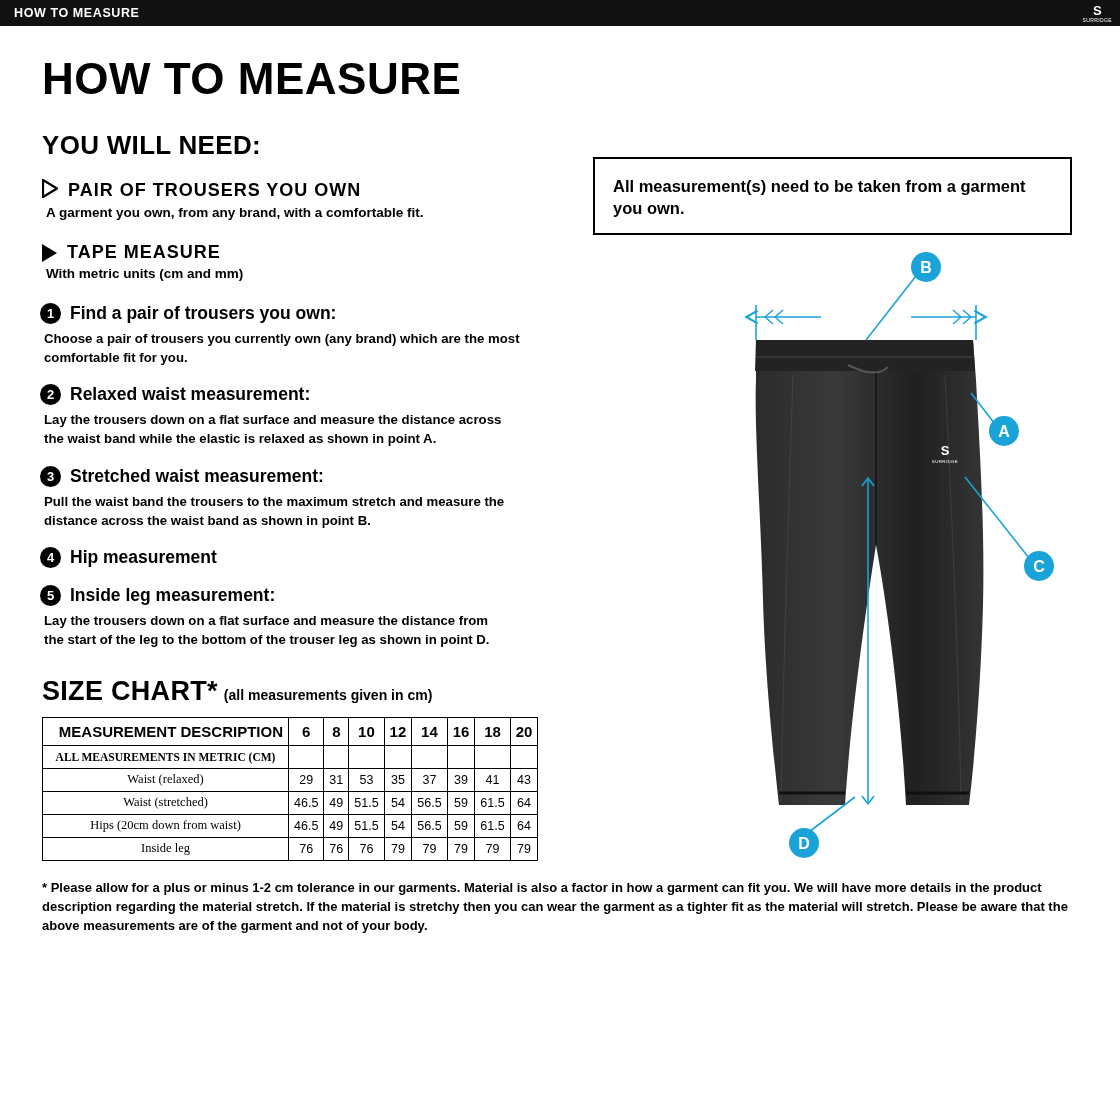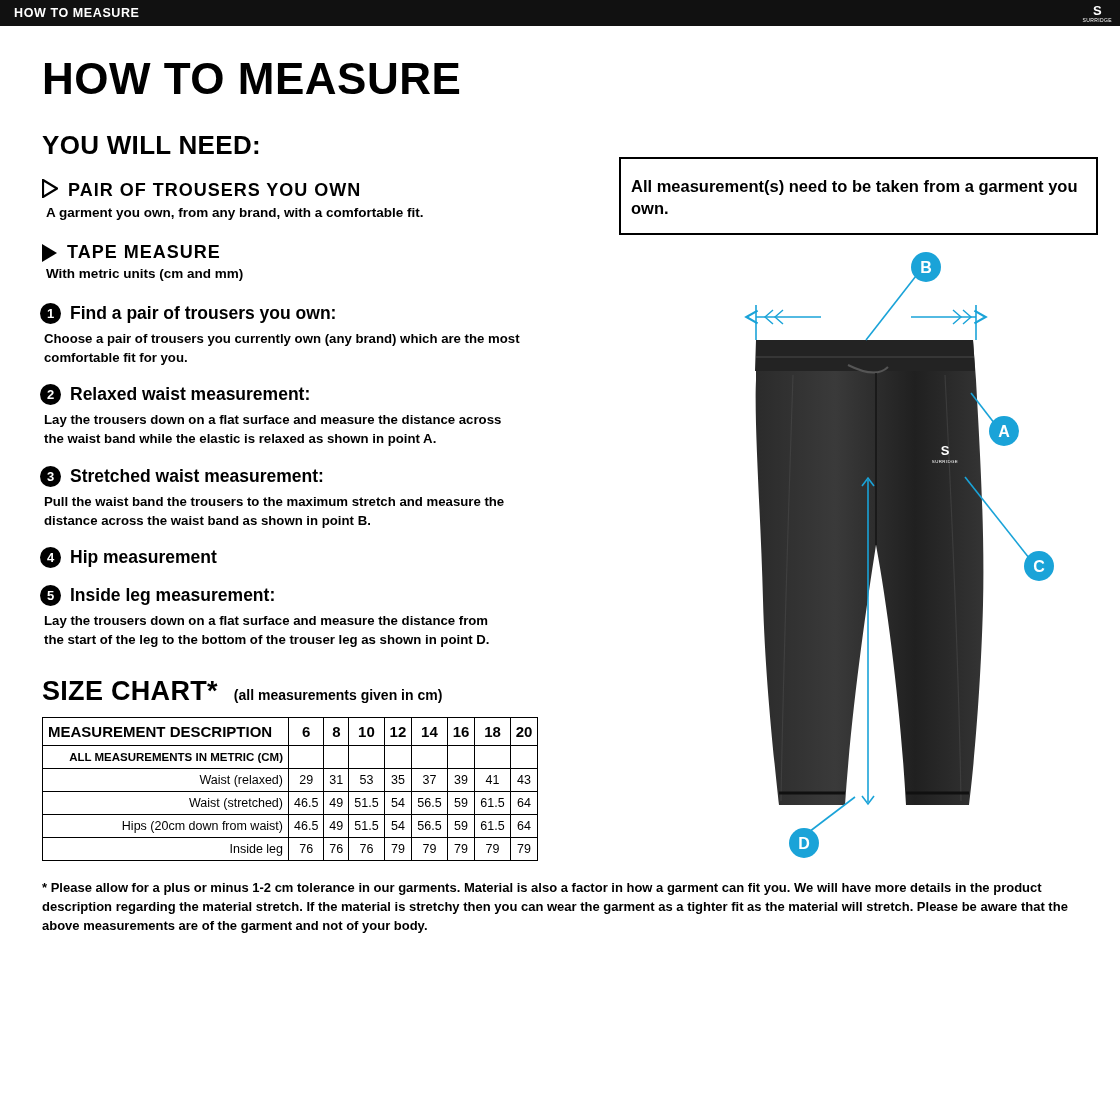--- a/index.html
+++ b/index.html
@@ -133,48 +133,48 @@
     font-size: 13.2px;
     font-weight: bold;
     line-height: 1.42;
     margin: 6px 0 0 4px;
     white-space: pre-line;
   }
 
   
   .callout {
     position: absolute;
-    left: 619px;
+    left: 593px;
     top: 157px;
     width: 479px;
     height: 78px;
     border: 2px solid #000;
     box-sizing: border-box;
-    padding: 16px 10px;
+    padding: 16px 18px;
     font-size: 16.5px;
     font-weight: bold;
     line-height: 1.35;
   }
 
   
   .illus {
     position: absolute;
     left: 593px;
     top: 245px;
     width: 500px;
     height: 620px;
   }
   .illus svg { display: block; }
 
   
   .chart-head {
     margin-top: 26px;
     display: flex;
     align-items: baseline;
-    gap: 16px;
+    gap: 6px;
     margin-left: 2px;
   }
   .chart-head .big {
     font-size: 27px;
     font-weight: bold;
     letter-spacing: 0.3px;
   }
   .chart-head .small {
     font-size: 14px;
     font-weight: bold;
@@ -192,25 +192,26 @@
     text-align: center;
     font-weight: normal;
     height: 18px;
   }
   table.size-table thead th {
     font-weight: bold;
     font-size: 15px;
     height: 23px;
   }
   table.size-table thead th.desc {
-    text-align: left;
+    text-align: right;
     width: 235px;
   }
   table.size-table tbody td.desc {
-    text-align: right;
+    text-align: center;
+    font-family: Liberation Serif, serif;
   }
   table.size-table tbody tr.metric td {
     font-weight: bold;
     font-size: 11.5px;
   }
 
   .footnote {
     margin-top: 18px;
     font-size: 13px;
     font-weight: bold;

